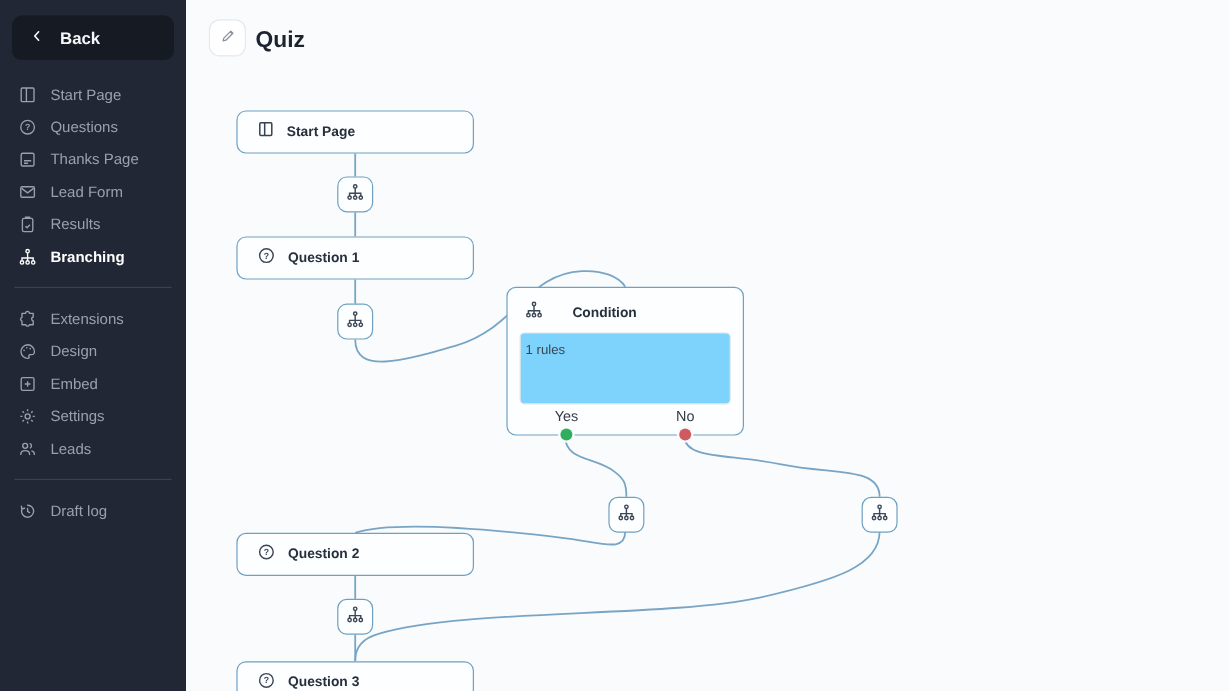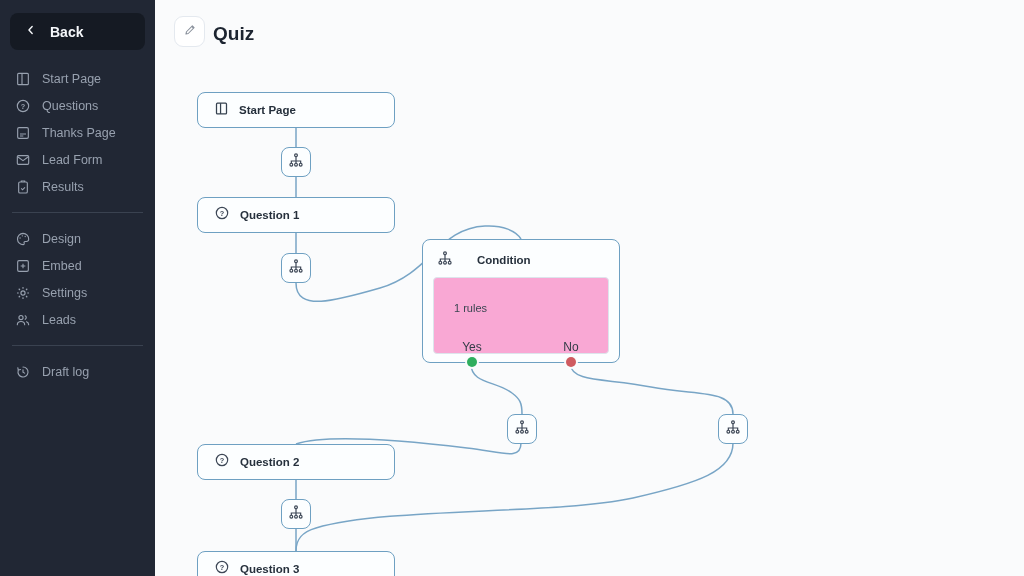--- a/index.html
+++ b/index.html
@@ -36,22 +36,22 @@
   .node { position:absolute; z-index:1; background:#fcfeff;
     border:1.5px solid #6ea0c2; border-radius:8px; cursor:pointer; }
   .card { width:198px; height:36px; display:flex; align-items:center;
     gap:10px; padding:0 16px; }
   .card .nlabel { font-size:11.5px; font-weight:700; color:#26303c; }
   .mini { width:30px; height:30px; display:flex; align-items:center; justify-content:center; }
 
   .condition { width:198px; height:124px; }
   .cond-header { display:flex; align-items:center; gap:24px; padding:10px 14px 0 14px; }
   .cond-header .nlabel { font-size:11.5px; font-weight:700; color:#26303c; }
-  .rules-box { position:absolute; left:10px; right:10px; top:37px; height:77px;
-    background:#f9a8d4; border:1px solid #dde5ec; border-radius:4px; padding:20px; }
+  .rules-box { position:absolute; left:10px; right:10px; top:37px; height:60px;
+    background:#7dd3fc; border:1px solid #dde5ec; border-radius:4px; padding:4px; }
   .rules-box span { font-size:11px; color:#3a4551; }
   .port-label { position:absolute; bottom:8px; font-size:12px; color:#333c47; transform:translateX(-50%);text-align:center; }
   .port-dot { position:absolute; bottom:-5px; width:10px; height:10px; border-radius:50%;
     transform:translateX(-50%); box-shadow:0 0 0 2px rgba(250,252,253,.95); cursor:pointer; }
   .dot-yes { background:#2fae5e; }
   .dot-no  { background:#cf5b60; }
 </style>
 </head>
 <body>
 
@@ -107,25 +107,45 @@
       <div class="nav-item">
         <span class="ic">
             <svg width="16" height="16" viewBox="0 0 24 24" fill="none" stroke="currentColor" stroke-width="1.7">
               <rect x="5.5" y="4.5" width="13" height="16.5" rx="2"></rect>
               <path d="M9.5 4.5V3h5v1.5"></path>
               <path d="M9.3 14.2l2 2 3.6-3.8"></path>
             </svg>
           </span>
         <span>Results</span>
       </div>
+      <div class="nav-item active">
+        <span class="ic">
+            <svg width="16" height="16" viewBox="0 0 24 24" fill="none" stroke="currentColor" stroke-width="1.7">
+              <circle cx="12" cy="5" r="2.1"></circle>
+              <circle cx="5" cy="19" r="2.1"></circle>
+              <circle cx="12" cy="19" r="2.1"></circle>
+              <circle cx="19" cy="19" r="2.1"></circle>
+              <path d="M12 7.1v3.4M5 16.9v-3.4h14v3.4M12 16.9v-6.4"></path>
+            </svg>
+          </span>
+        <span>Branching</span>
+      </div>
     </div>
 
     <div class="divider"></div>
 
     <div class="nav" style="margin-top:0">
+      <div class="nav-item">
+        <span class="ic">
+            <svg width="16" height="16" viewBox="0 0 24 24" fill="none" stroke="currentColor" stroke-width="1.7" stroke-linejoin="round">
+              <path d="M9.5 4.7a2.4 2.4 0 0 1 4.8 0H19v4.6a2.4 2.4 0 0 0 0 4.7V19h-4.7a2.4 2.4 0 0 1-4.6 0H5v-4.7a2.4 2.4 0 0 1 0-4.6V4.7h4.5z"></path>
+            </svg>
+          </span>
+        <span>Extensions</span>
+      </div>
       <div class="nav-item">
         <span class="ic">
             <svg width="16" height="16" viewBox="0 0 24 24" fill="none" stroke="currentColor" stroke-width="1.7">
               <path d="M12 3.5a8.5 8.5 0 1 0 .5 17c1.4-.1 1.8-1.3 1.2-2.2-.6-1.1.2-2.5 1.5-2.5h2.1a3.2 3.2 0 0 0 3.2-3.2A8.6 8.6 0 0 0 12 3.5z"></path>
               <circle cx="7.6" cy="10.5" r="1" fill="currentColor" stroke="none"></circle>
               <circle cx="11" cy="7.3" r="1" fill="currentColor" stroke="none"></circle>
               <circle cx="15.3" cy="8.3" r="1" fill="currentColor" stroke="none"></circle>
             </svg>
           </span>
         <span>Design</span>

